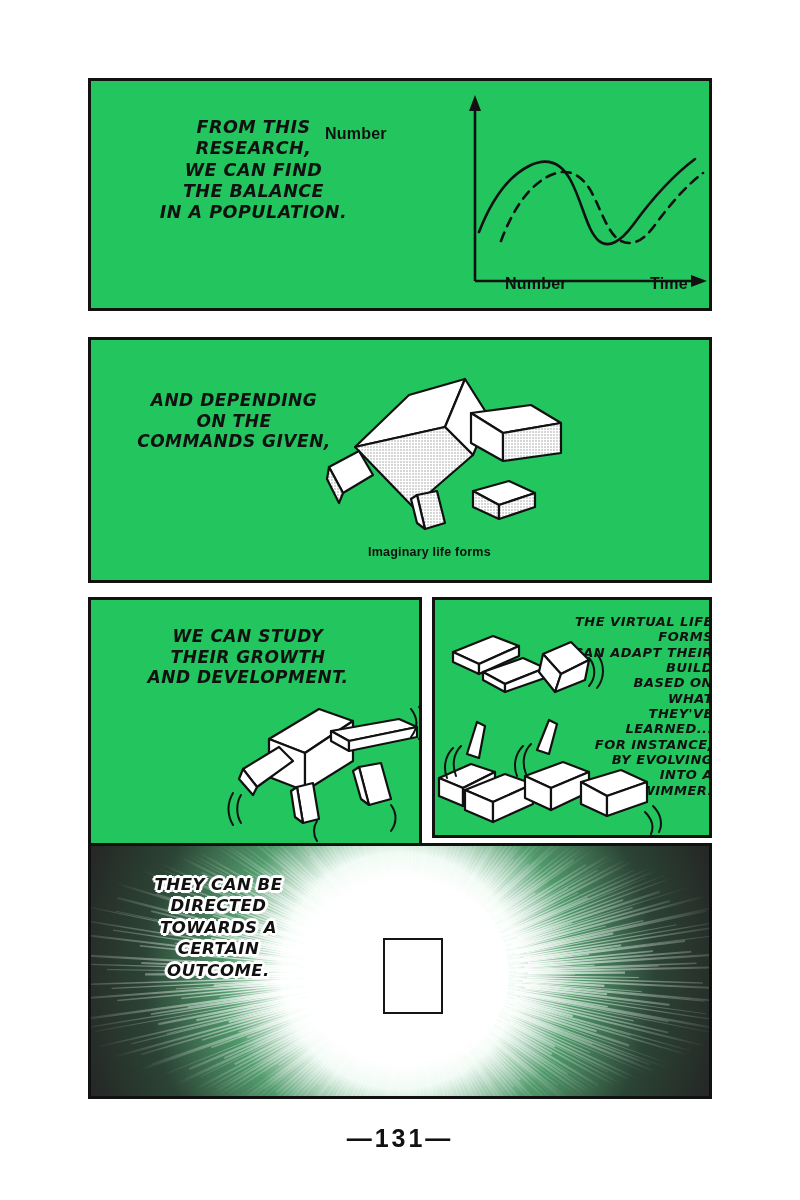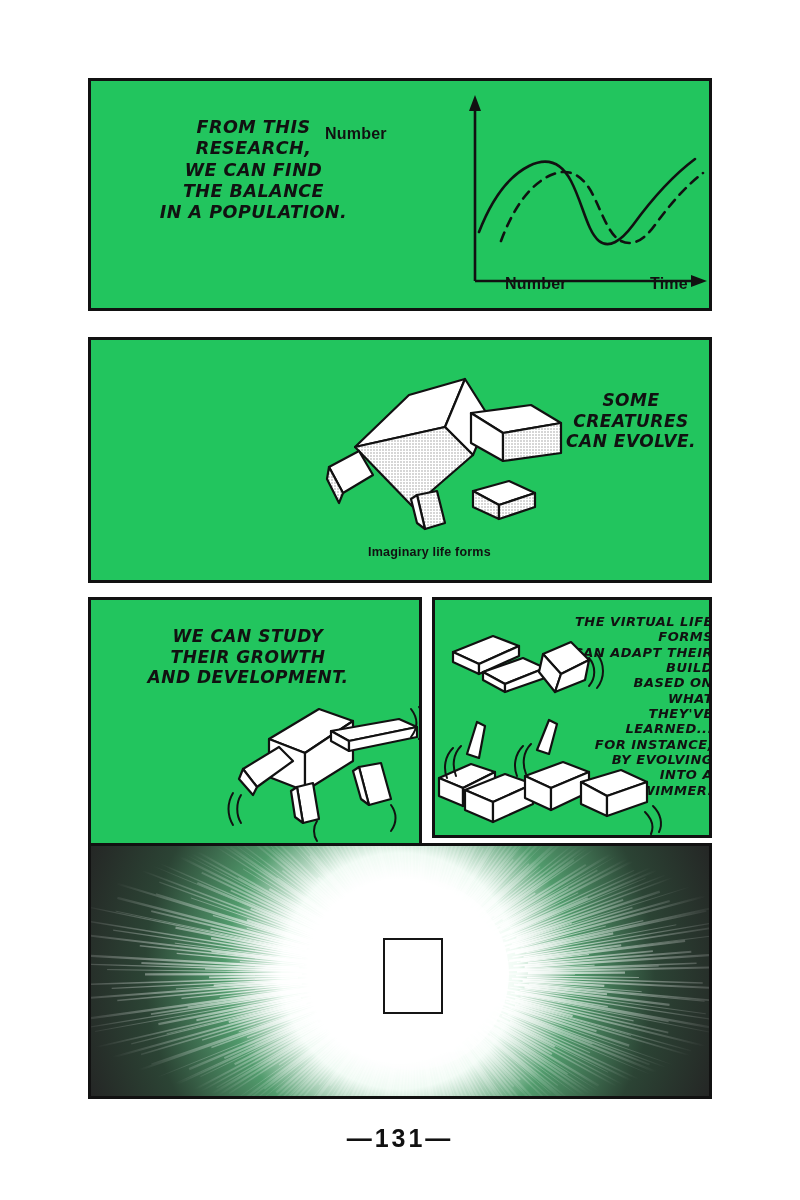--- a/index.html
+++ b/index.html
@@ -238,23 +238,24 @@
       </svg>
     </div>
 
     <span class="label-sans" style="left:234px; top:44px;">Number</span>
     <span class="label-sans" style="left:414px; top:194px;">Number</span>
     <span class="label-sans" style="left:552px; top:194px;margin-left:7px;">Time</span>
   </div>
 
   <div class="panel" id="panel-2">
 
-
-    <div class="bubble-text" id="p2-text-right">SOME CREATURES
-CAN EVOLVE.</div>
+    <div class="bubble-text" id="p2-text-left">AND DEPENDING
+ON THE
+COMMANDS GIVEN,</div>
+
 
     <div id="p2-creature">
       <svg width="260" height="170" viewBox="0 0 260 170">
         <defs>
           <pattern id="tone2" width="3" height="3" patternUnits="userSpaceOnUse">
             <rect width="3" height="3" fill="#ffffff"></rect>
             <circle cx="1" cy="1" r="0.75" fill="#9a9a9a"></circle>
           </pattern>
         </defs>
         <g stroke="#111" stroke-width="2.2" stroke-linejoin="round">
@@ -779,18 +780,23 @@
             </g>
         </g>
         <g mask="url(#burstmask)">
           <circle cx="322" cy="128" r="96" fill="#ffffff" opacity="0.95"></circle>
         </g>
       </svg>
     </div>
 
     <div id="p5-whitebox"></div>
 
+    <div class="bubble-text outlined" id="p5-text-left">THEY CAN BE
+DIRECTED
+TOWARDS A
+CERTAIN
+OUTCOME.</div>
 
   </div>
 
   <div id="page-number">—131—</div>
 
 </div>
 
 </body></html>

